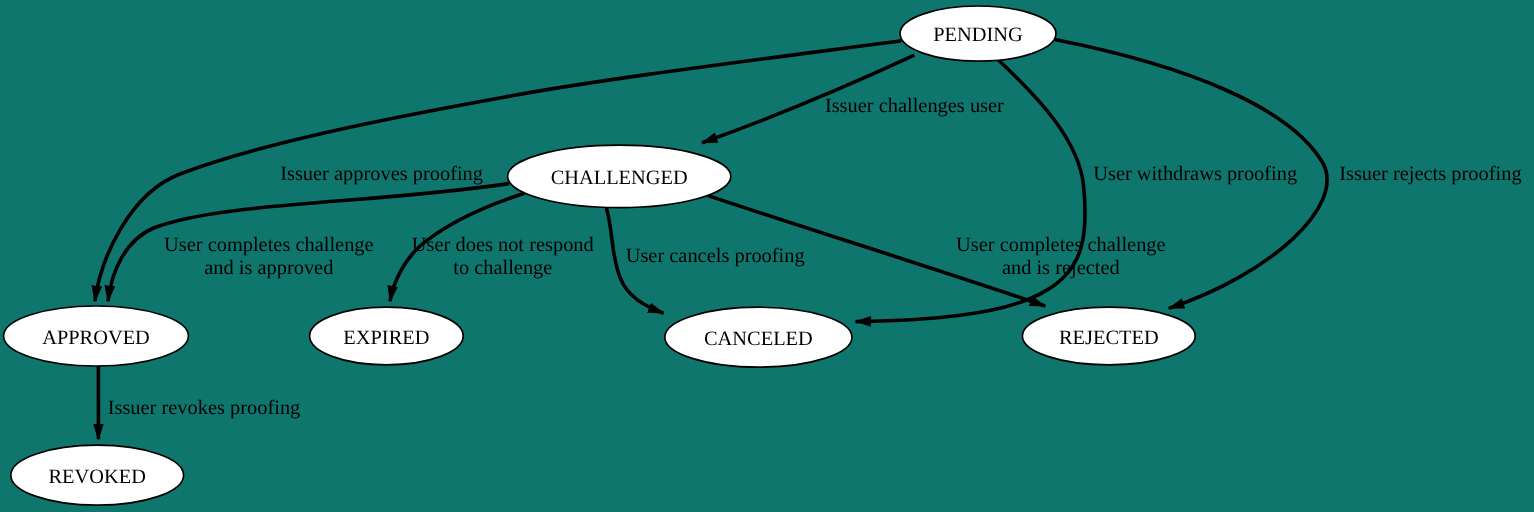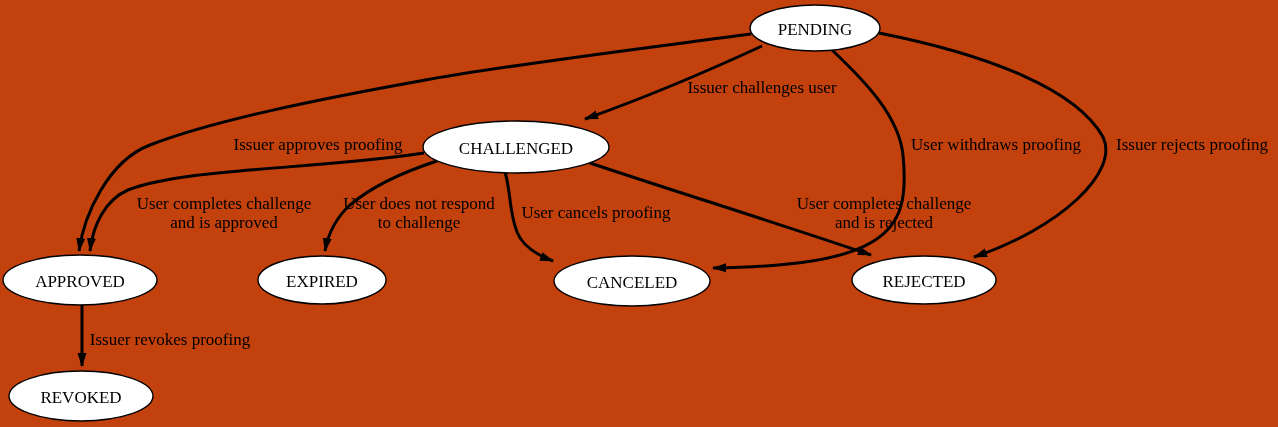--- a/index.html
+++ b/index.html
@@ -4,21 +4,21 @@
 <style>
   html, body {
     margin: 0;
     padding: 0;
     background: #ffffff;
   }
   .canvas {
     position: relative;
     width: 1278px;
     height: 427px;
-    background: #c2410c;
+    background: #0f766e;
     overflow: hidden;
     font-family: "Liberation Serif", "DejaVu Serif", serif;
   }
   svg { display: block; }
   .edge {
     fill: none;
     stroke: #000000;
     stroke-width: 3;
   }
   .node-ellipse {

